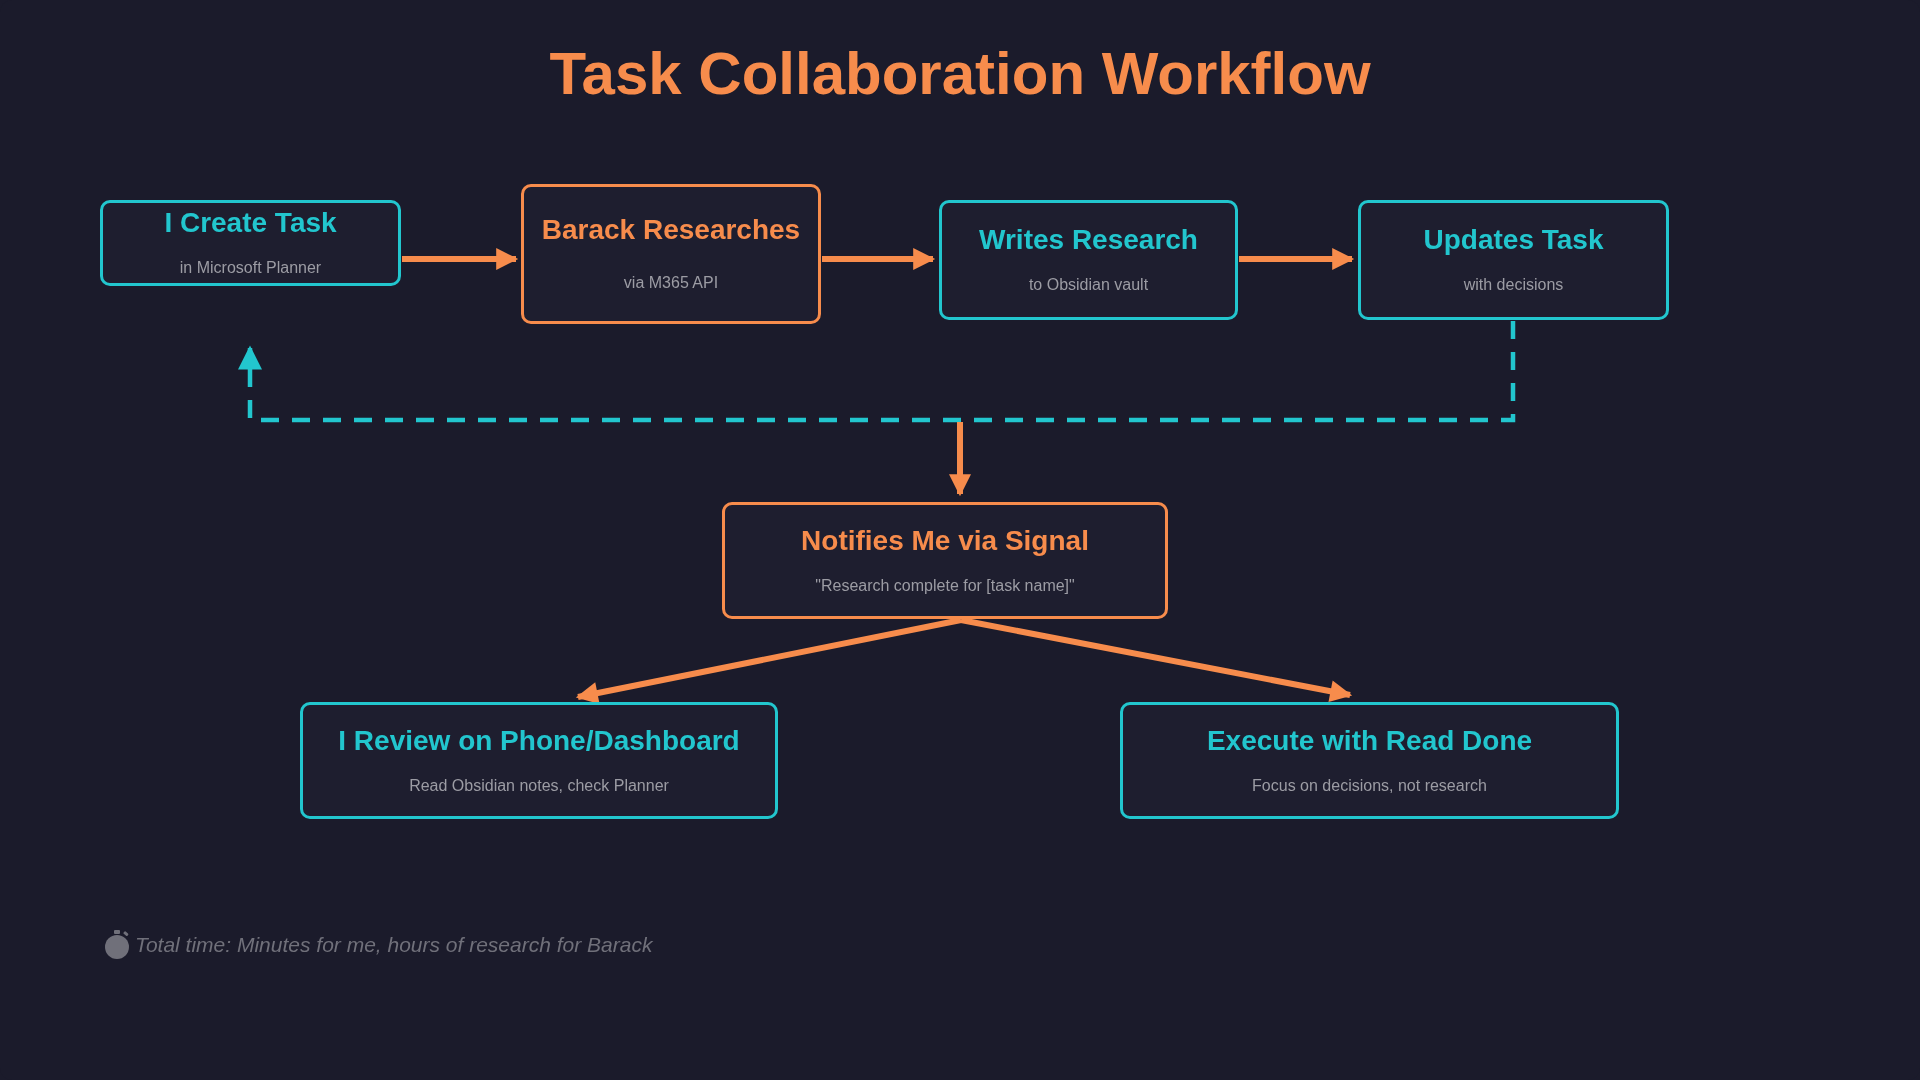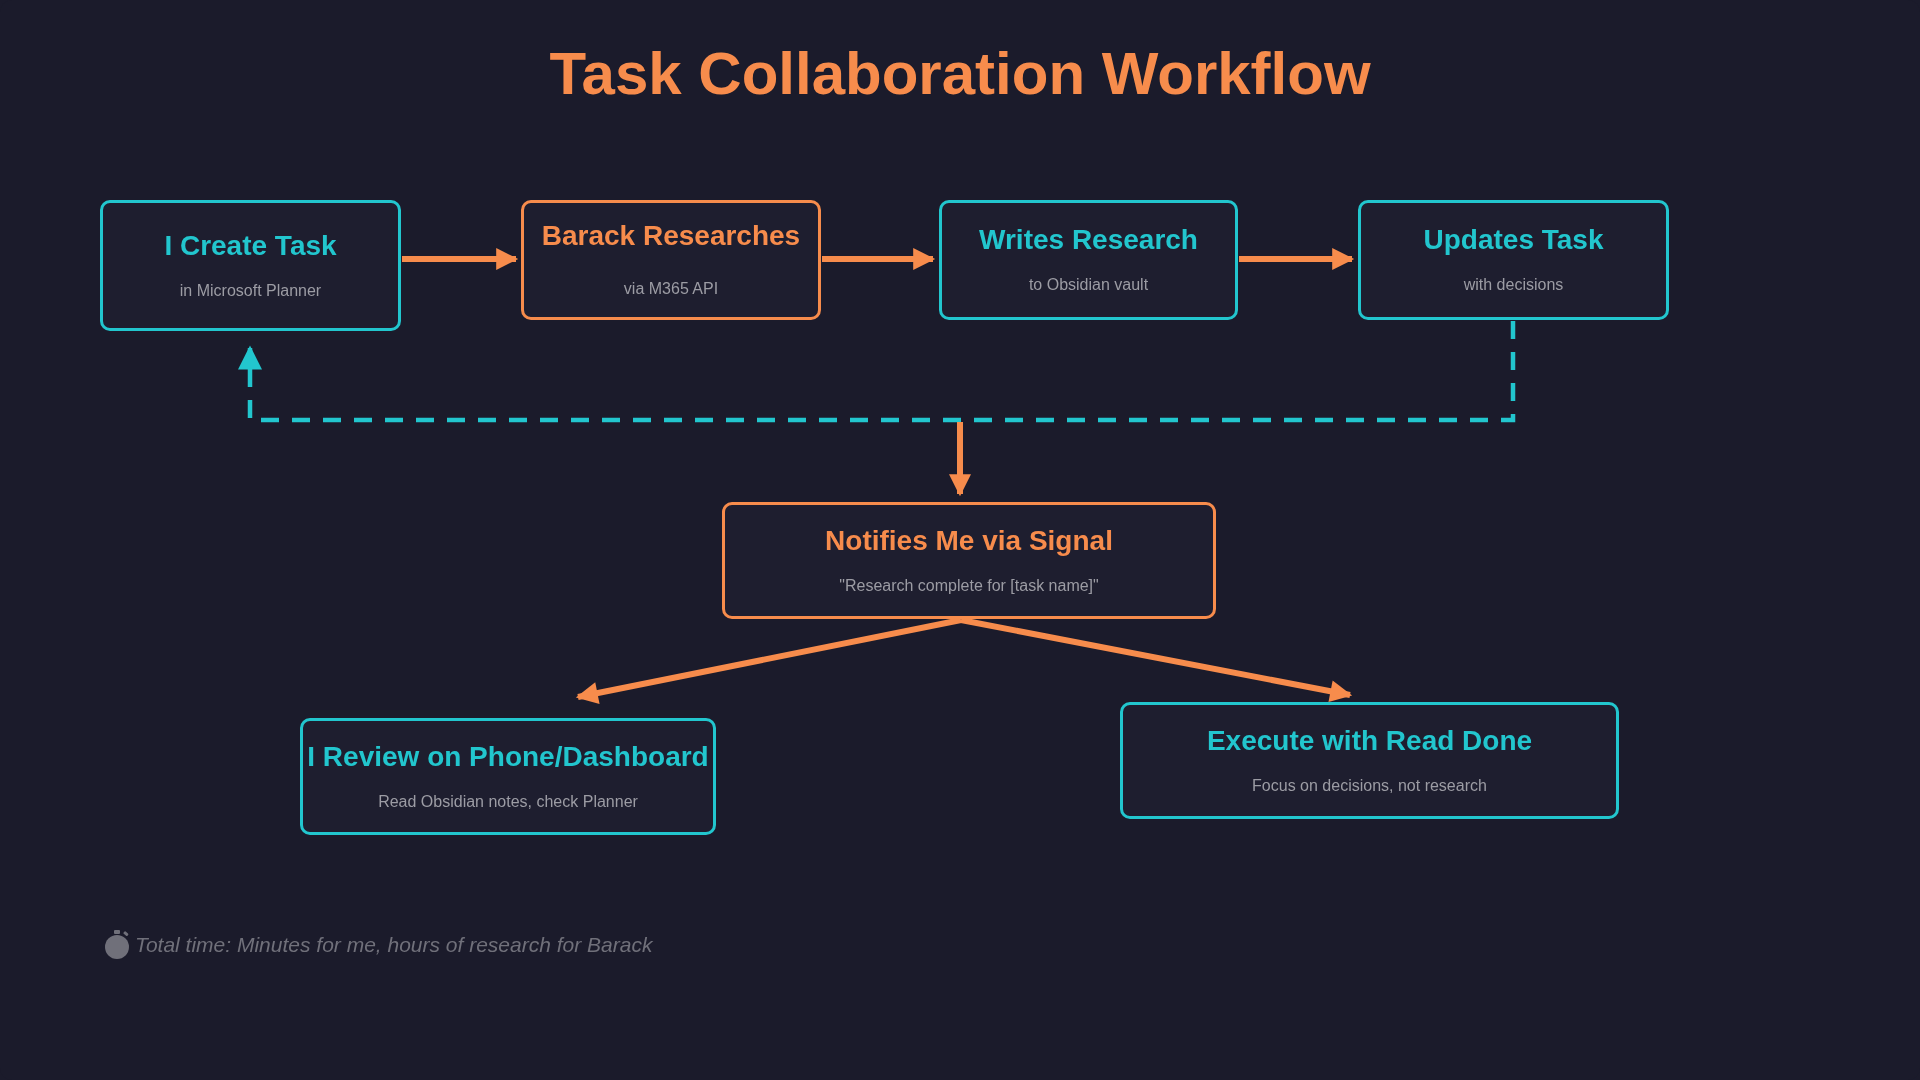--- a/index.html
+++ b/index.html
@@ -36,26 +36,26 @@
     display:flex;flex-direction:column;justify-content:center;align-items:center;
     gap:16px;
     padding:8px 10px;
     text-align:center;
   }
   .node.accent-orange{border-color:var(--orange);}
   .node-title{font-size:28px;font-weight:bold;line-height:34px;color:var(--teal);white-space:nowrap;}
   .node.accent-orange .node-title{color:var(--orange);}
   .node-sub{font-size:16px;line-height:24px;color:var(--subtitle_gray);white-space:nowrap;}
   
-  .n-create  {left:100px; top:200px; width:301px; height:131px;}
-  .n-research{left:521px; top:200px; width:300px; height:120px;gap:24px;}
+  .n-create  {left:100px; top:200px; width:301px; height:86px;}
+  .n-research{left:521px; top:184px; width:300px; height:140px;gap:24px;}
   .n-writes  {left:939px; top:200px; width:299px; height:120px;}
   .n-updates {left:1358px;top:200px; width:311px; height:120px;}
-  .n-notify  {left:722px; top:502px; width:494px; height:117px;}
-  .n-review  {left:300px; top:702px; width:416px; height:117px;margin-top:16px;}
+  .n-notify  {left:722px; top:502px; width:446px; height:117px;}
+  .n-review  {left:300px; top:702px; width:478px; height:117px;}
   .n-execute {left:1120px;top:702px; width:499px; height:117px;}
   .footer-note{
     position:absolute;left:103px;top:926px;height:38px;
     display:flex;align-items:center;gap:2px;
     font-size:21px;font-style:italic;color:var(--footer_gray);
   }
   .footer-note .icon{flex:0 0 auto;margin-right:2px;}
 </style>
 </head>
 <body>

